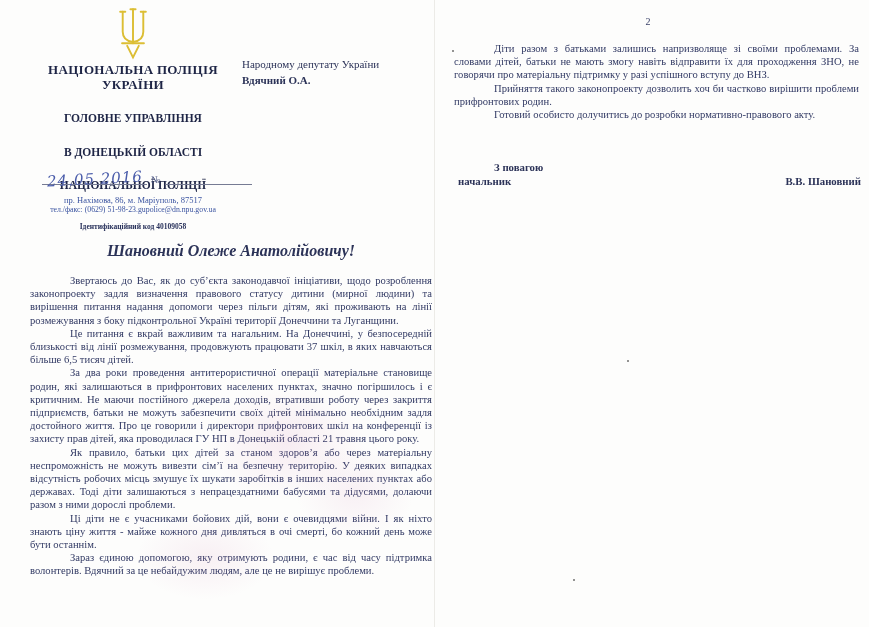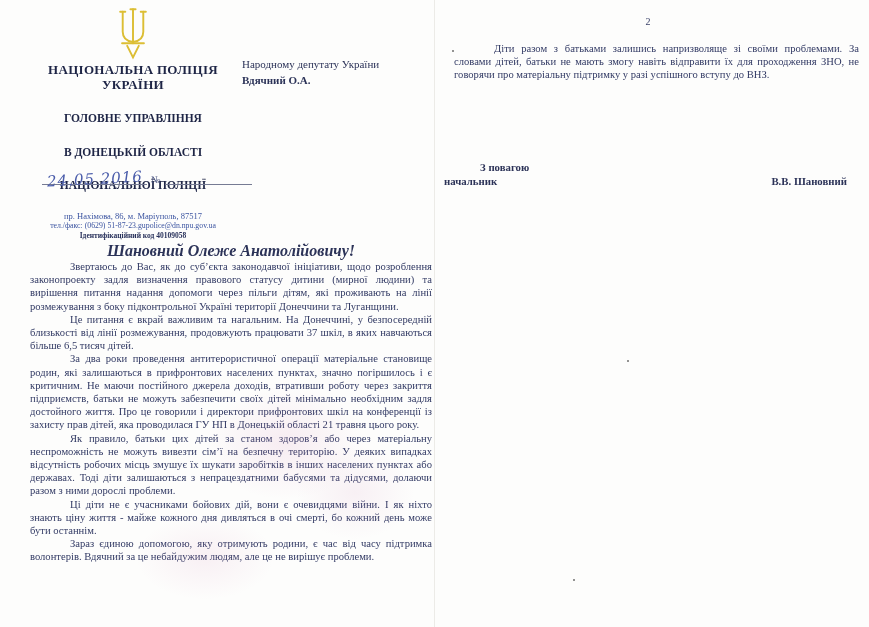--- a/index.html
+++ b/index.html
@@ -9,23 +9,23 @@
     font-family:"Liberation Serif","DejaVu Serif",serif;
     color:#323a64;
   }
   .divider { position:absolute; left:434px; top:0; width:1px; height:627px; background:#ecebe7; }
 
   
   .letterhead { position:absolute; left:28px; top:6px; width:210px; text-align:center; }
   .emblem { height:54px; margin-bottom:2px; }
   .org-primary  { font-size:13px; font-weight:bold; color:#1e2546; line-height:15px; letter-spacing:.3px; }
   .org-secondary{ font-size:11.5px; font-weight:bold; color:#1e2546; line-height:13.5px;margin-top:20px; }
-  .lh-address { font-size:8.5px; color:#3a53a0; margin-top:18px; white-space:nowrap; }
+  .lh-address { font-size:8.5px; color:#3a53a0; margin-top:2px; white-space:nowrap; }
   .lh-contact { font-size:7.8px; color:#3a53a0; white-space:nowrap; }
-  .lh-idcode  { font-size:7.5px; font-weight:bold; color:#27305a; margin-top:1px; }
+  .lh-idcode  { font-size:7.5px; font-weight:bold; color:#27305a; margin-top:8px; }
 
   .date-block { position:absolute; left:42px; top:170px; width:210px; font-size:10px; color:#3f4a7a; }
   .date-line, .ref-line { display:flex; align-items:flex-end; }
   .ref-line { margin-top:10px; }
   .u { display:inline-block; border-bottom:1px solid #767b93; height:14px; }
   .u-date { width:118px; text-align:center; }
   .u-no { width:98px; }
   .u-refno { width:62px; margin:0 5px; }
   .u-from { width:100px; margin-left:5px; }
   .lbl { margin:0 4px; }
@@ -35,32 +35,32 @@
   }
 
   .addressee { position:absolute; left:242px; top:56px; font-size:11px; line-height:16px; color:#2c3358; }
   .addressee .bold { font-weight:bold; }
 
   .salutation {
     position:absolute; left:30px; top:242px; width:402px; text-align:center;
     font-weight:bold; font-style:italic; font-size:16px; color:#2c3358;
   }
 
-  .body-1 { position:absolute; left:30px; top:260px; width:402px; }
+  .body-1 { position:absolute; left:30px; top:274px; width:402px; }
   .body-2 { position:absolute; left:18px; top:42px; width:405px; }
   p.doc {
     margin:0; font-size:10.6px; line-height:13.2px;
     text-align:justify; text-indent:40px; color:#323a64;
   }
 
   
   .page2 { position:absolute; left:436px; top:0; width:433px; height:627px; }
   .pageno { position:absolute; left:0; top:16px; width:424px; text-align:center; font-size:10px; color:#3a4168; }
   .closing {
-    position:absolute; left:8px; top:160px; width:405px;
+    position:absolute; left:22px; top:160px; width:405px;
     font-weight:bold; font-size:10.8px; color:#2c3358; line-height:14px;
   }
   .regards { text-indent:36px; }
   .signer { position:absolute; right:2px; top:14px; }
 
   
   .smudge { position:absolute; border-radius:50%; pointer-events:none; }
   .sm1 { left:205px; top:385px; width:160px; height:115px;
          background:radial-gradient(ellipse at center, rgba(205,120,170,.13), rgba(205,120,170,0) 70%); }
   .sm2 { left:135px; top:515px; width:140px; height:85px;
@@ -90,21 +90,21 @@
             <path d="M21 62 l9 18 l9 -18"></path>
           </g>
         </svg>
       </div>
       <div class="org-primary">НАЦІОНАЛЬНА ПОЛІЦІЯ</div>
       <div class="org-primary">УКРАЇНИ</div>
       <div class="org-secondary">ГОЛОВНЕ УПРАВЛІННЯ</div>
       <div class="org-secondary">В ДОНЕЦЬКІЙ ОБЛАСТІ</div>
       <div class="org-secondary">НАЦІОНАЛЬНОЇ ПОЛІЦІЇ</div>
       <div class="lh-address">пр. Нахімова, 86, м. Маріуполь, 87517</div>
-      <div class="lh-contact">тел./факс: (0629) 51-87-23.gupolice@dn.npu.gov.ua</div>
+      <div class="lh-contact">тел./факс: (0629) 51-98-23.gupolice@dn.npu.gov.ua</div>
       <div class="lh-idcode">Ідентифікаційний код 40109058</div>
     </div>
 
     <div class="date-block">
       <div class="date-line">
         <span class="u u-date"><span class="hand">24.05 2016</span></span>
         <span class="lbl">№</span>
         <span class="u u-no"></span>
       </div>
     </div>
@@ -130,20 +130,22 @@
     <div class="smudge sm3"></div>
   </div>
 
   <div class="divider"></div>
 
   <div class="page2">
     <div class="pageno">2</div>
 
     <div class="body-2">
       <p class="doc">Діти разом з батьками залишись напризволяще зі своїми проблемами. За словами дітей, батьки не мають змогу навіть відправити їх для проходження ЗНО, не говорячи про матеріальну підтримку у разі успішного вступу до ВНЗ.</p>
+      <p class="doc">Прийняття такого законопроекту дозволить хоч би частково вирішити проблеми прифронтових родин.</p>
+      <p class="doc">Готовий особисто долучитись до розробки нормативно-правового акту.</p>
     </div>
 
     <div class="closing">
       <div class="regards">З повагою</div>
       <div>начальник</div>
       <div class="signer">В.В. Шановний</div>
     </div>
   </div>
 
   <div class="speck" style="left:627px; top:360px;"></div>

